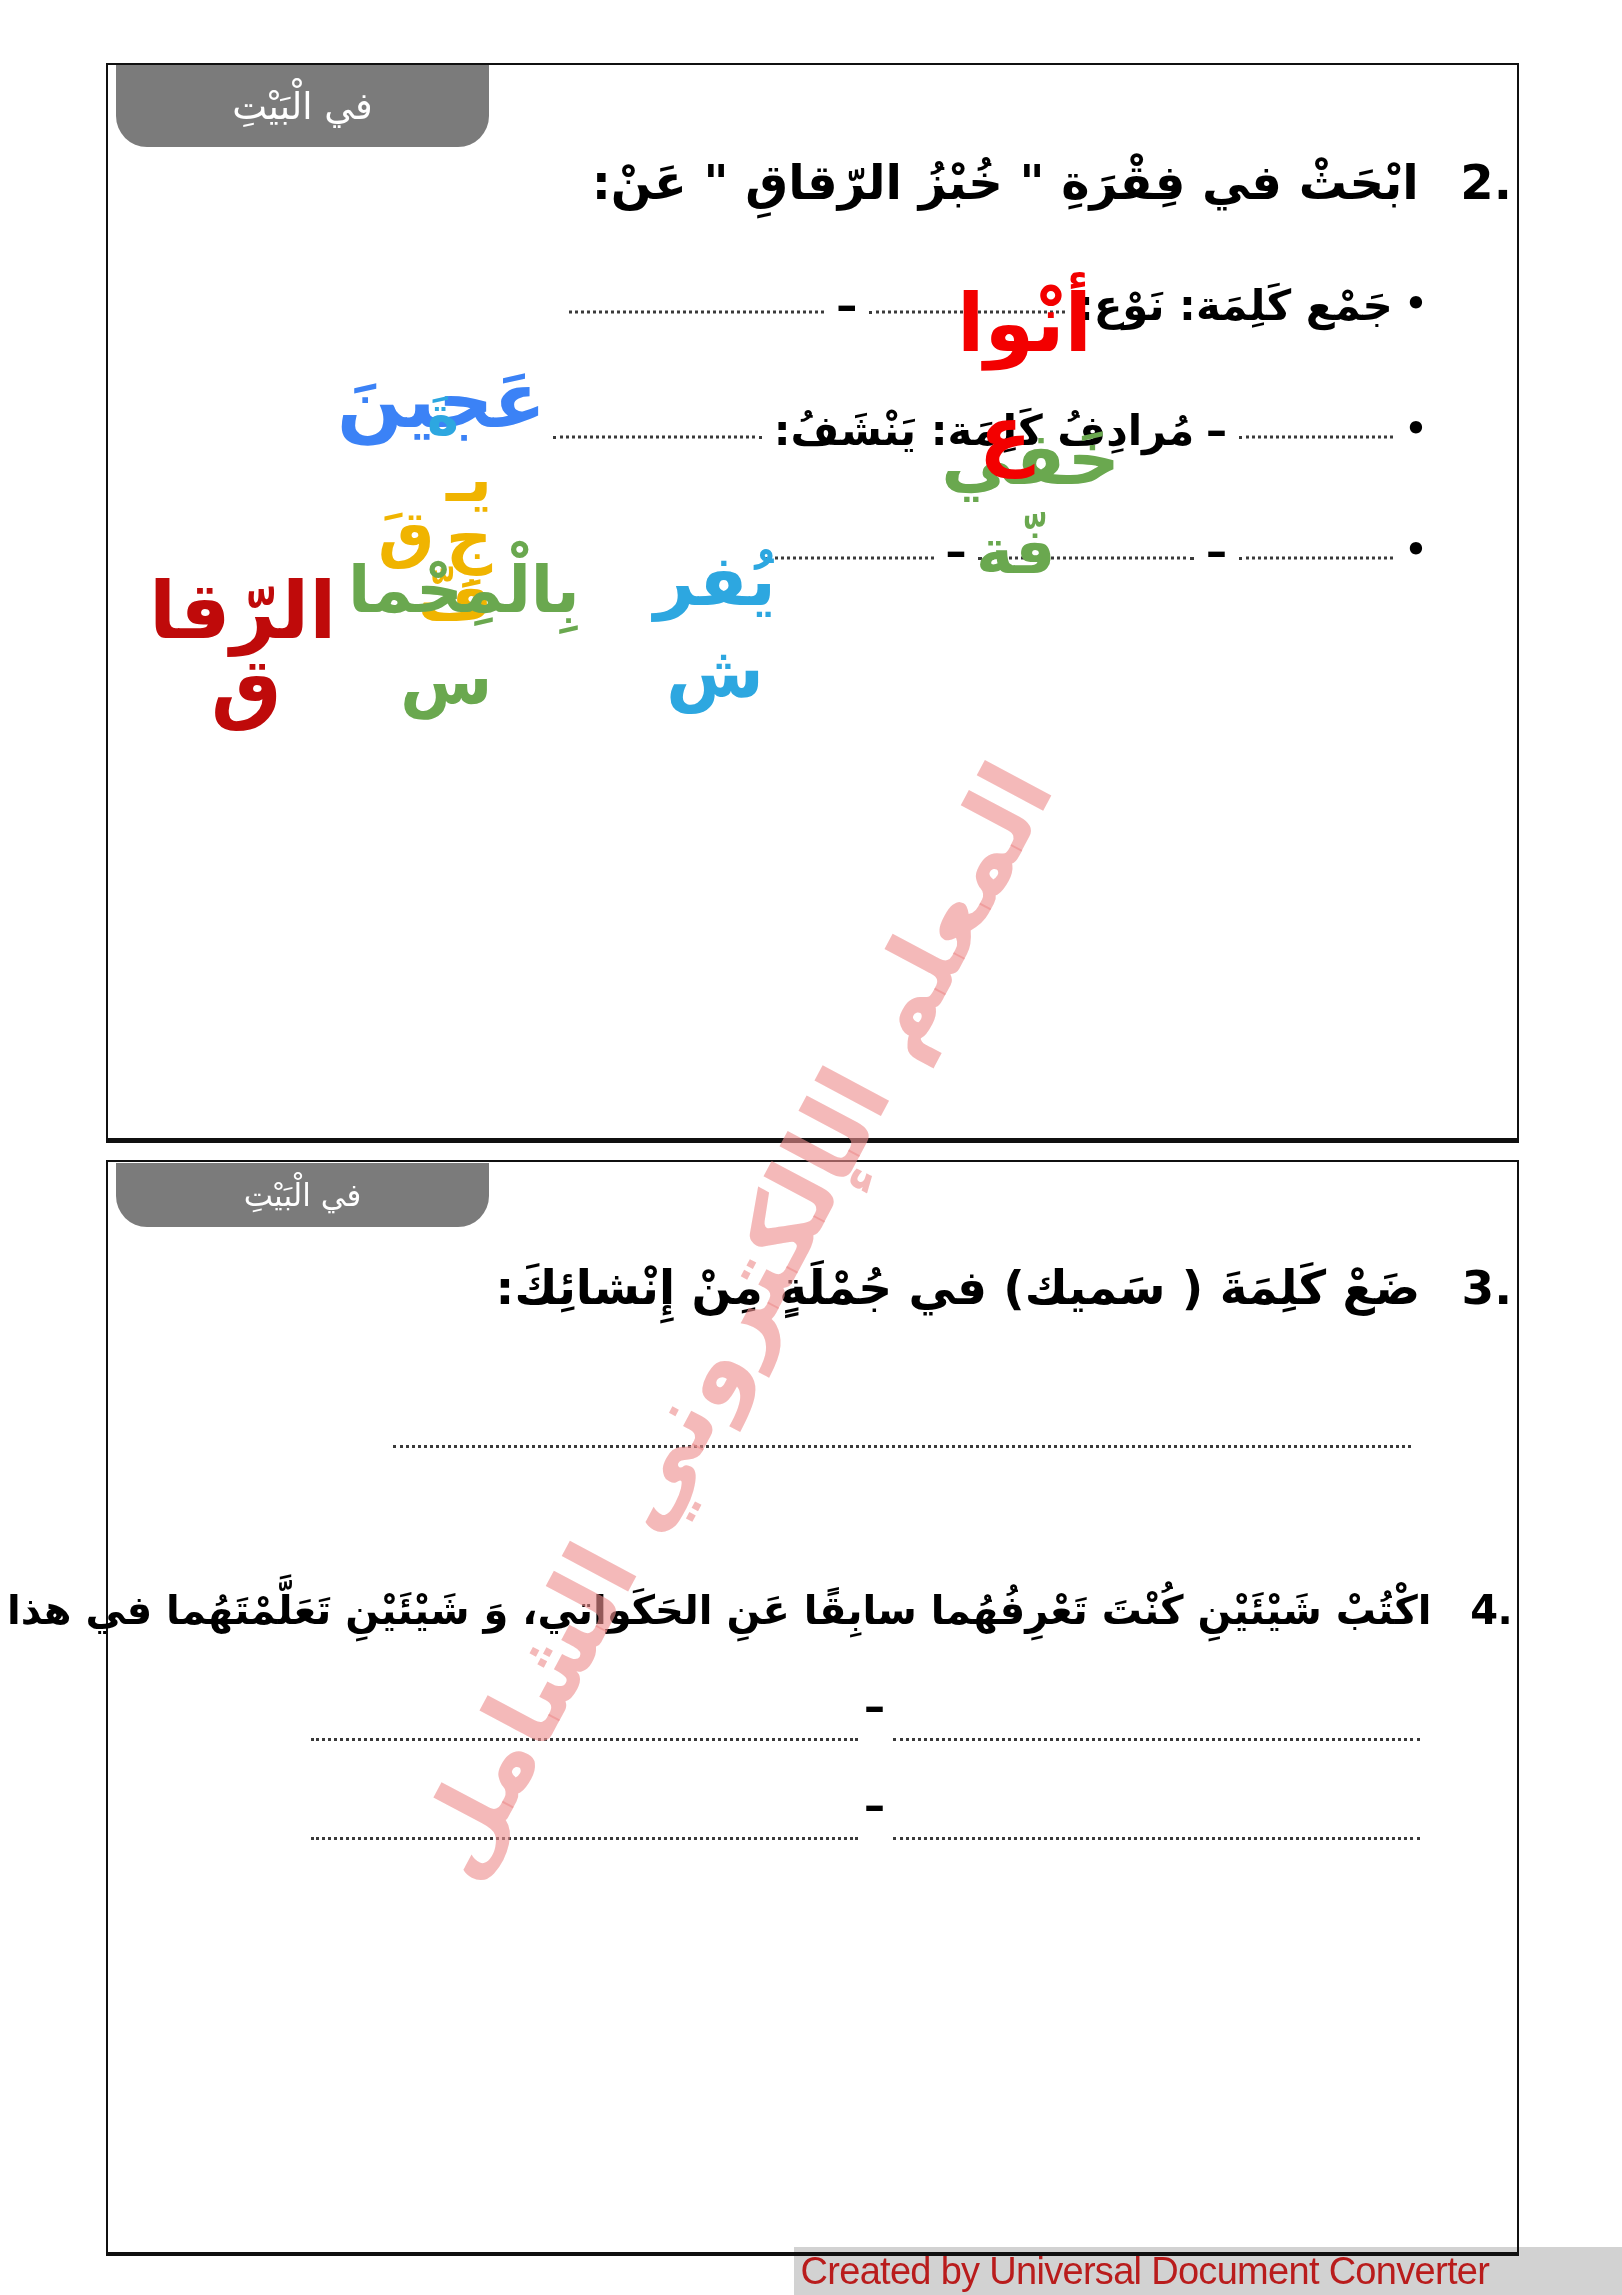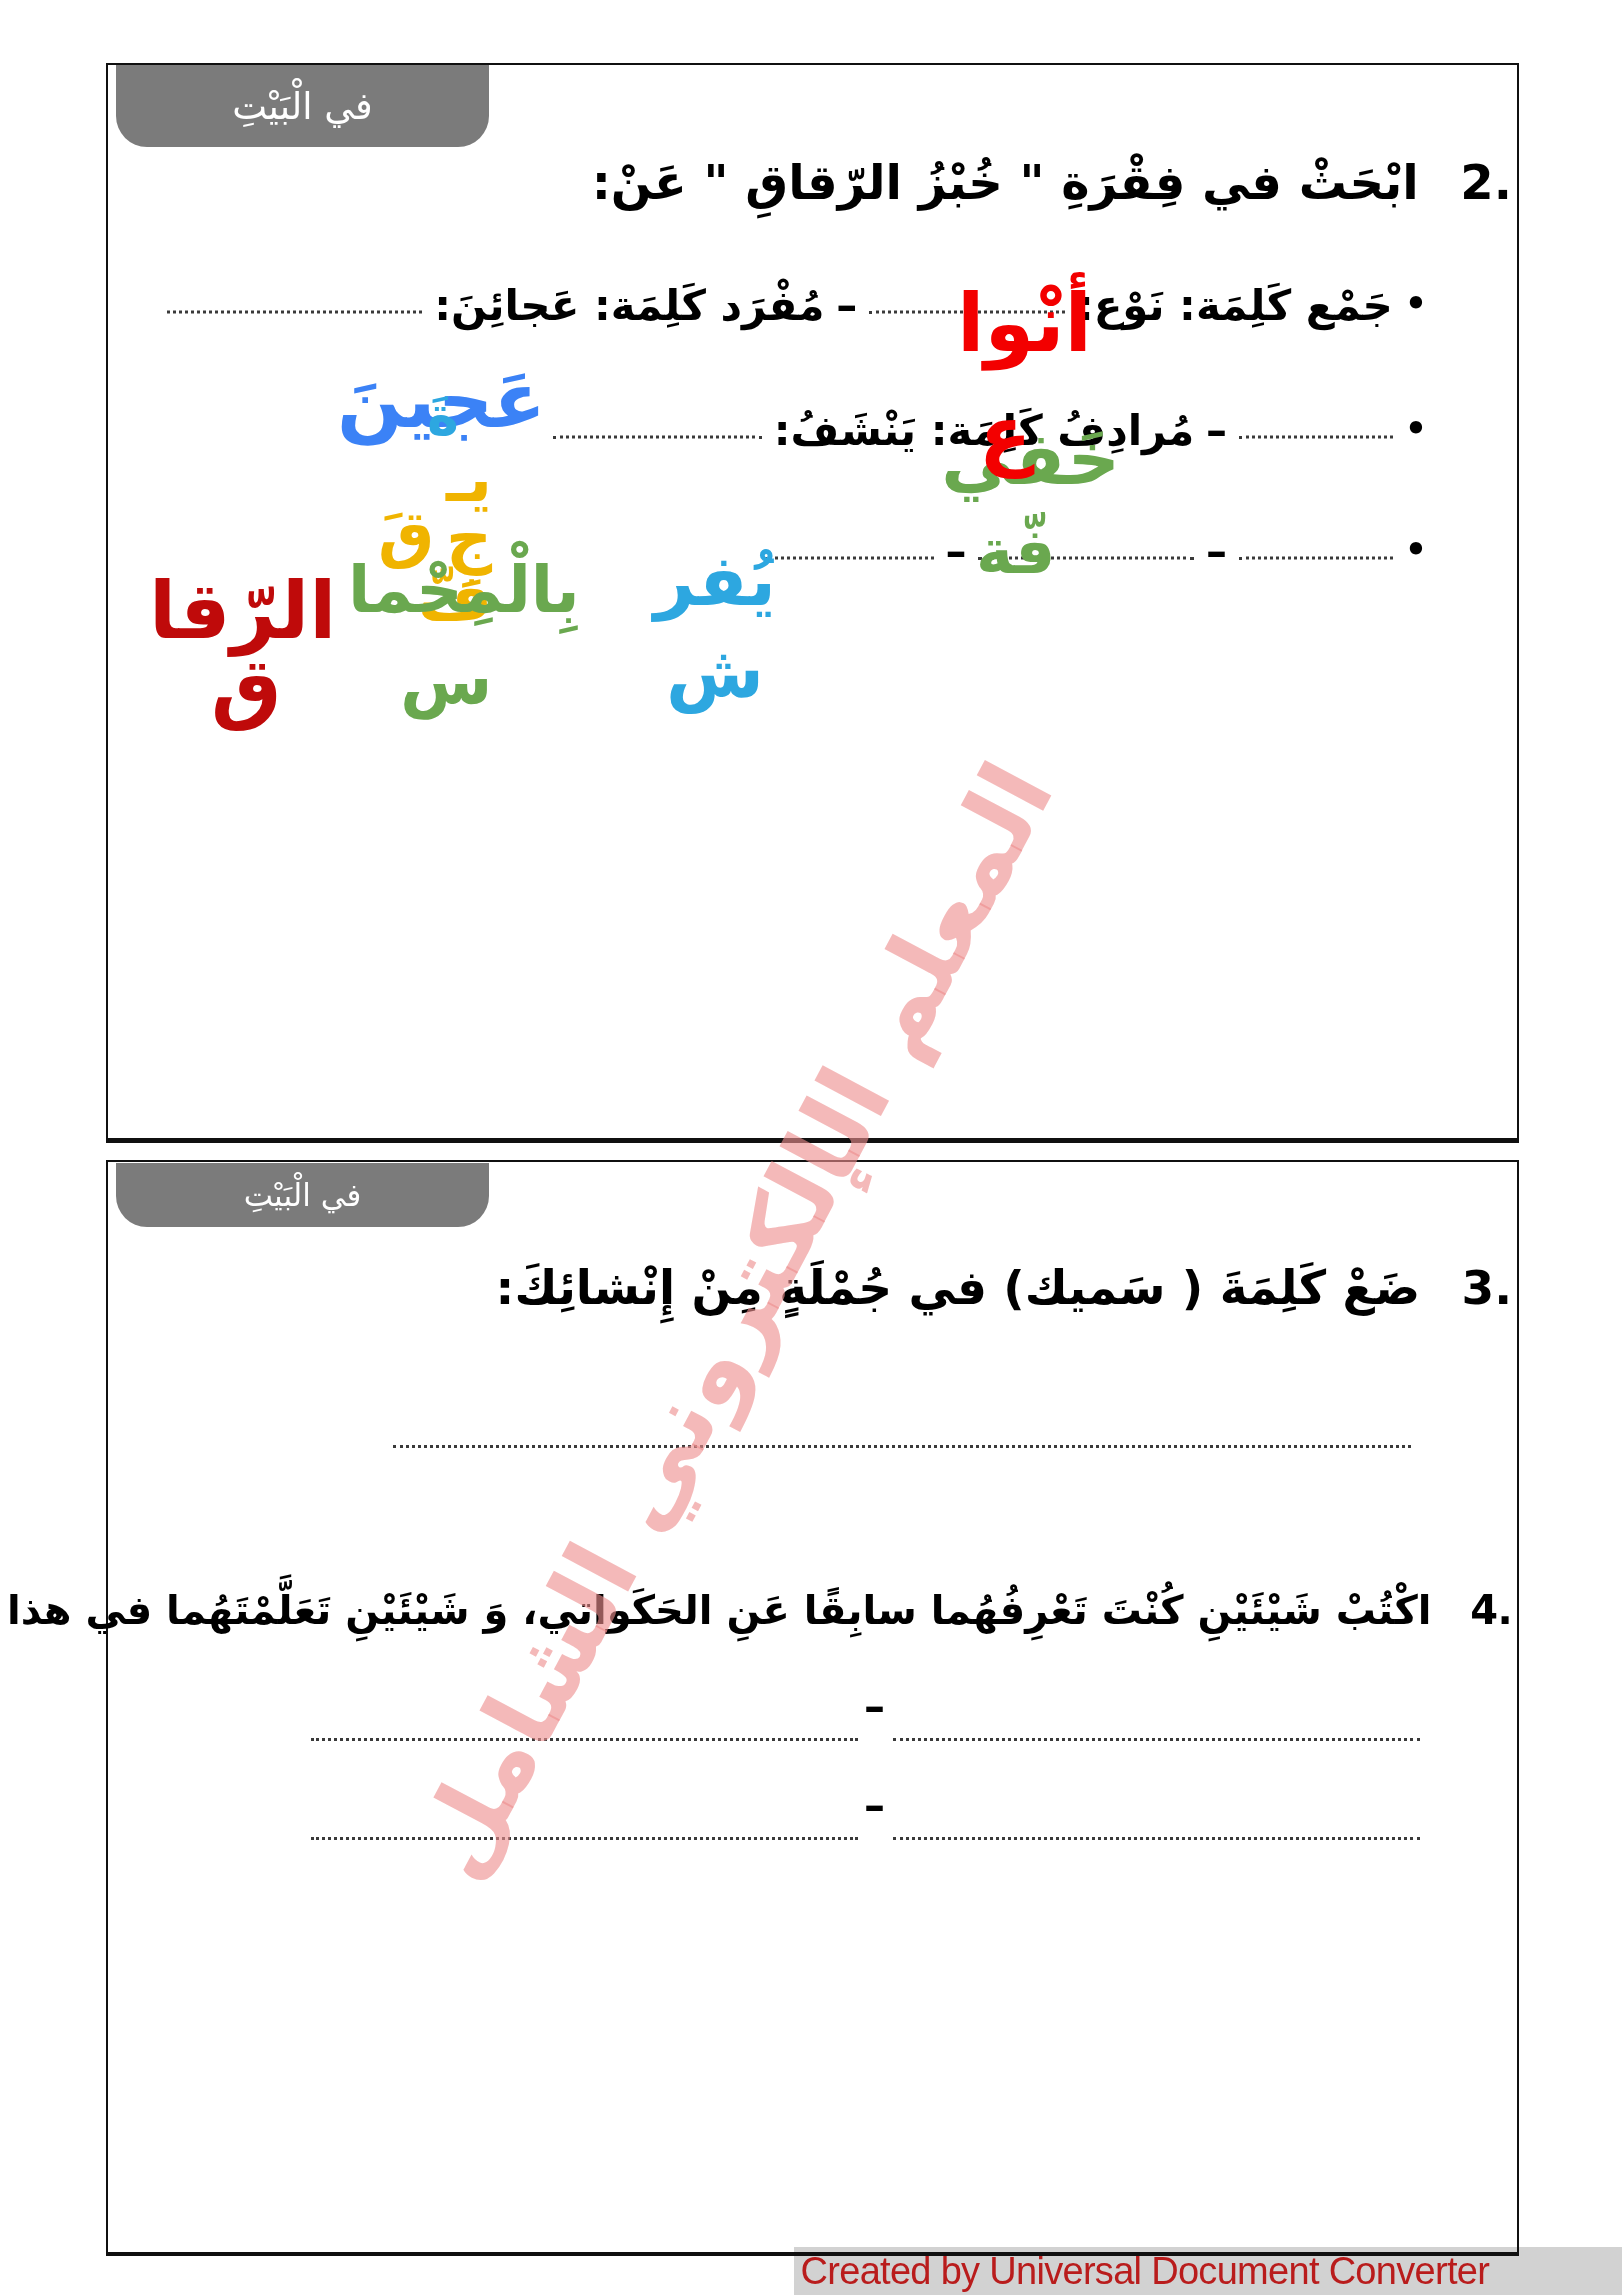--- a/index.html
+++ b/index.html
@@ -89,21 +89,20 @@
 <div id="q2" class="qline">
   <span class="qnum">2.</span>
   <span>ابْحَثْ في فِقْرَةِ " خُبْزُ الرّقاقِ " عَنْ:</span>
 </div>
 
 <div id="bullet1" class="bullet-row">
   <span class="bdot">•</span>
   <span>جَمْع كَلِمَة: نَوْع:</span>
   <span class="dots" style="width:196px"></span>
   <span>–</span>
-  <span>مُفْرَد كَلِمَة: عَجائِنَ:</span>
   <span class="dots" style="width:255px"></span>
 </div>
 
 <div id="bullet2" class="bullet-row">
   <span class="bdot">•</span>
   <span class="dots" style="width:154px"></span>
   <span>–</span>
   <span>مُرادِفُ كَلِمَة: يَنْشَفُ:</span>
   <span class="dots" style="width:209px"></span>
 </div>

